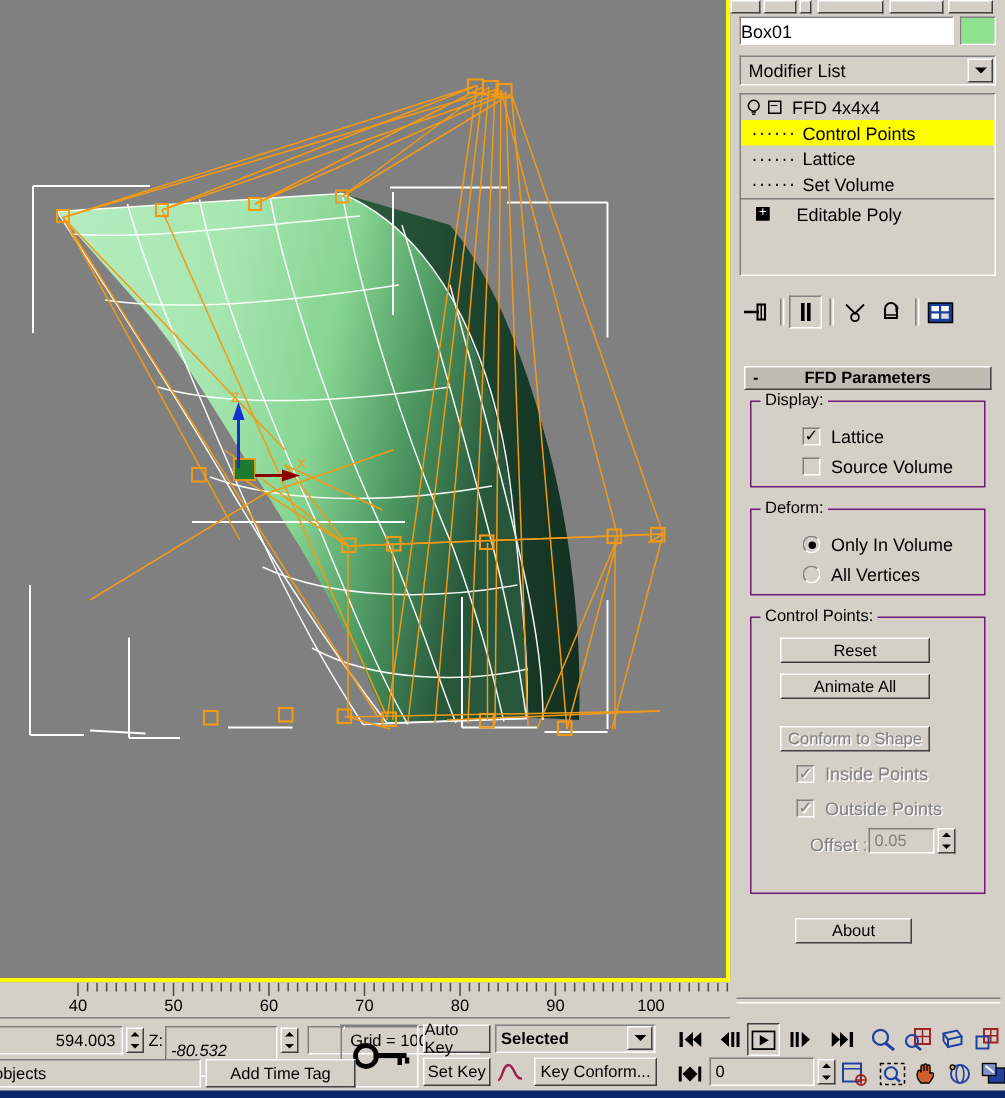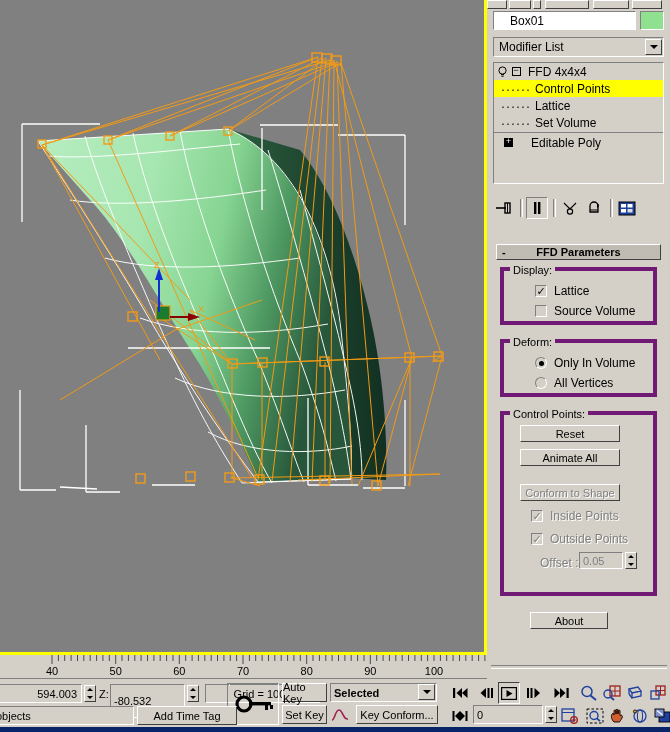--- a/index.html
+++ b/index.html
@@ -66,21 +66,21 @@
     border-right:1px solid #404040;border-bottom:1px solid #404040;
     background:#d4d0c8;box-sizing:border-box;
     overflow:hidden;
   }
   #namebar{position:absolute;left:6px;top:11px;width:171px;height:20px;}
   #nameinput{
     position:absolute;left:0;top:0;width:143px;height:19px;
     border-top:1px solid #808080;border-left:1px solid #808080;
     border-right:1px solid #ffffff;border-bottom:1px solid #ffffff;
     background:#ffffff;
-    display:flex;align-items:center;padding-left:16px;box-sizing:border-box;
+    display:flex;align-items:center;padding-left:0;box-sizing:border-box;
     font-size:12px;
   }
   #colorswatch{
     position:absolute;left:147px;top:0;width:24px;height:19px;
     border-top:1px solid #808080;border-left:1px solid #808080;
     border-right:1px solid #ffffff;border-bottom:1px solid #ffffff;
     box-sizing:border-box;
   }
   #modlist{
     position:absolute;left:6px;top:37px;width:171px;height:20px;
@@ -136,21 +136,21 @@
     position:absolute;left:6px;top:0;width:165px;height:16px;
     border-top:1px solid #ffffff;border-left:1px solid #ffffff;
     border-right:1px solid #404040;border-bottom:1px solid #404040;
     background:#c0bcb4;box-sizing:border-box;
     display:flex;align-items:center;justify-content:center;
     font-size:11px;font-weight:bold;position:relative;
   }
   #rollout-head .minus{position:absolute;left:5px;top:1px;font-weight:bold;}
   .group{
     position:absolute;
-    border:4px solid #701a75;
+    border:1px solid #701a75;
     box-sizing:border-box;
   }
   .group > .gtitle{
     position:absolute;left:6px;top:-7px;background:#d4d0c8;padding:0 3px;font-size:11px;
   }
   .chk{
     width:12px;height:12px;box-sizing:border-box;
     border-top:1px solid #808080;border-left:1px solid #808080;
     border-right:1px solid #ffffff;border-bottom:1px solid #ffffff;
     background:#d4d0c8;
@@ -625,21 +625,21 @@
   <div class="field" style="position:absolute;left:-8px;top:3px;width:90px;height:19px;justify-content:flex-end;padding-right:4px;">594.003</div>
   <div class="spin" style="position:absolute;left:84px;top:4px;">
     <i>
         <span class="au"></span>
       </i>
     <i>
         <span class="ad"></span>
       </i>
   </div>
   <span style="position:absolute;left:99px;top:7px;font-size:11px;">Z:</span>
-  <div class="field" style="position:absolute;left:110px;top:3px;width:75px;height:34px;">-80.532</div>
+  <div class="field" style="position:absolute;left:110px;top:3px;width:75px;height:34px;font-style:italic;">-80.532</div>
   <div class="spin" style="position:absolute;left:187px;top:4px;">
     <i>
         <span class="au"></span>
       </i>
     <i>
         <span class="ad"></span>
       </i>
   </div>
   <div class="field" style="position:absolute;left:205px;top:3px;width:115px;height:19px;justify-content:center;">Grid = 100.0</div>
 

